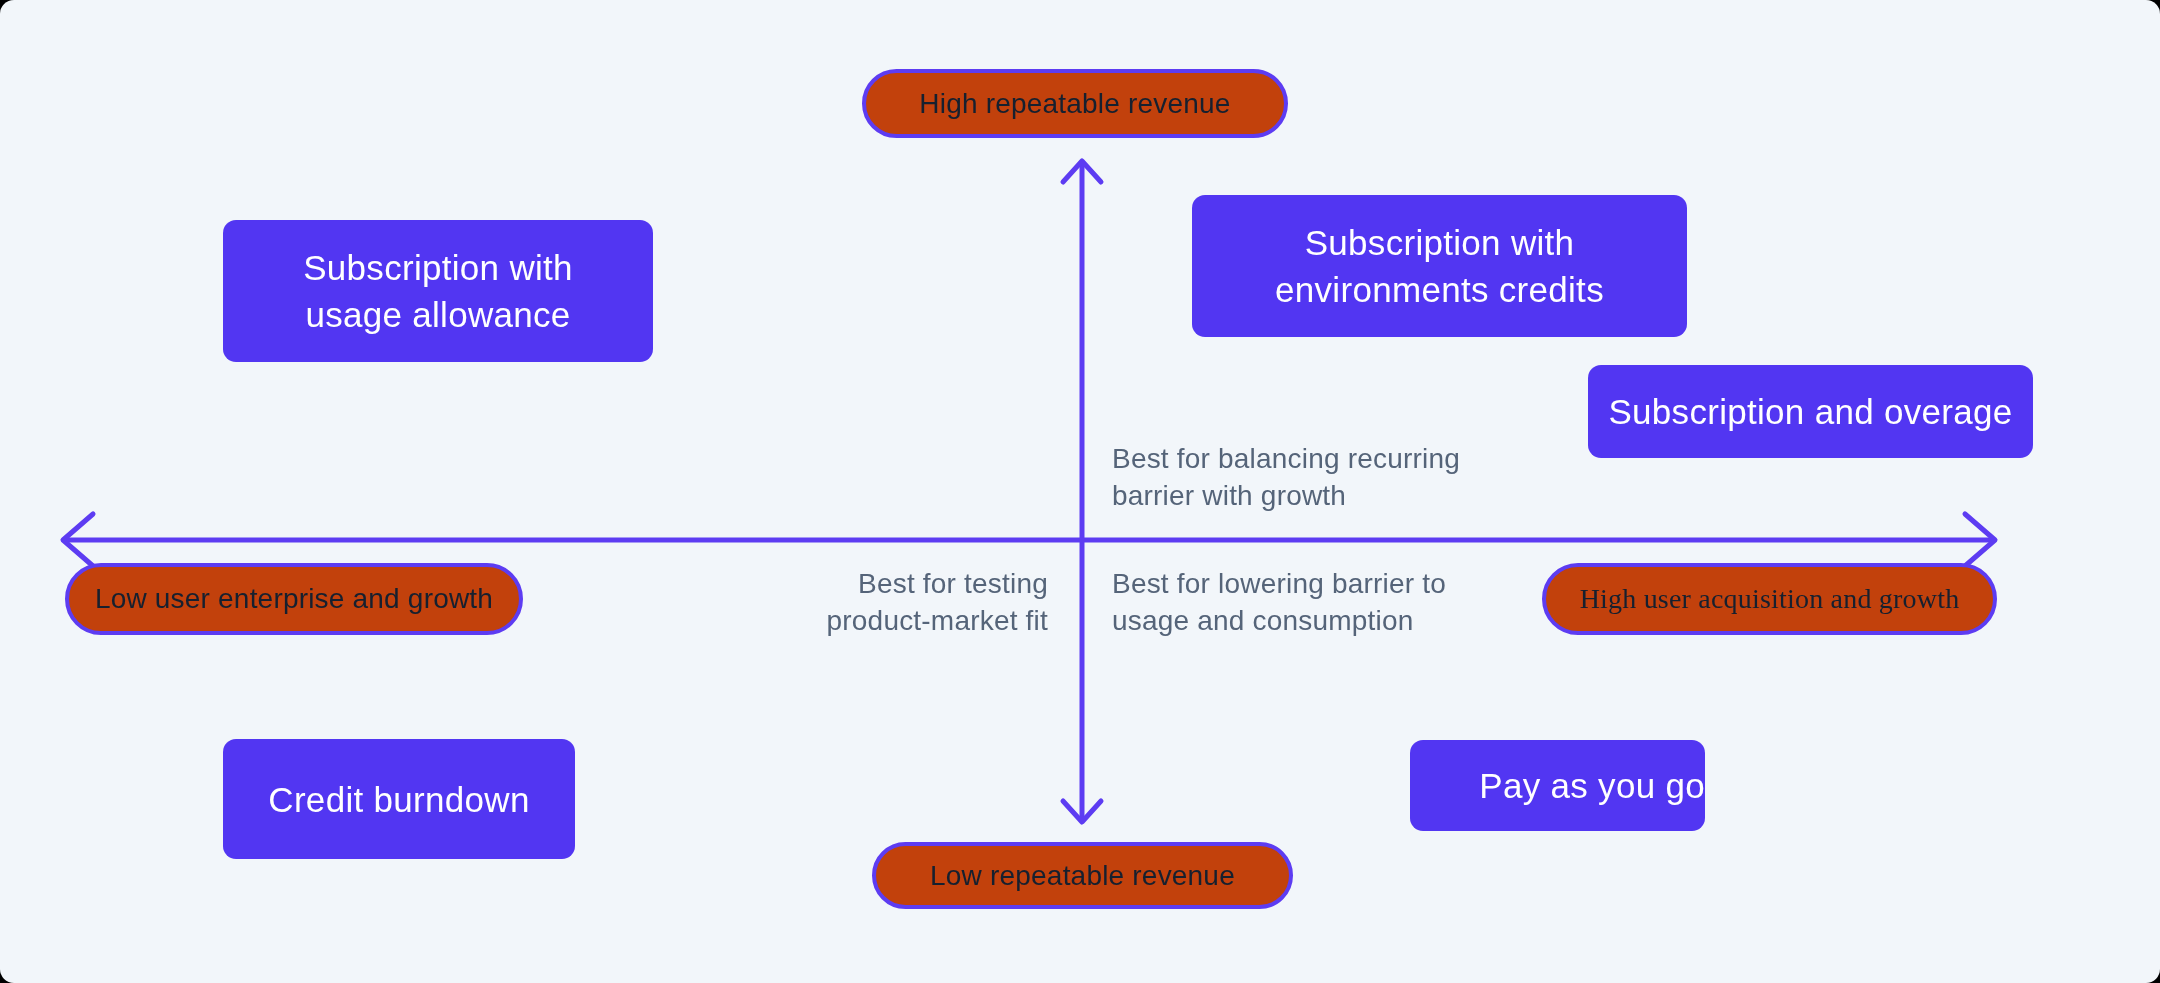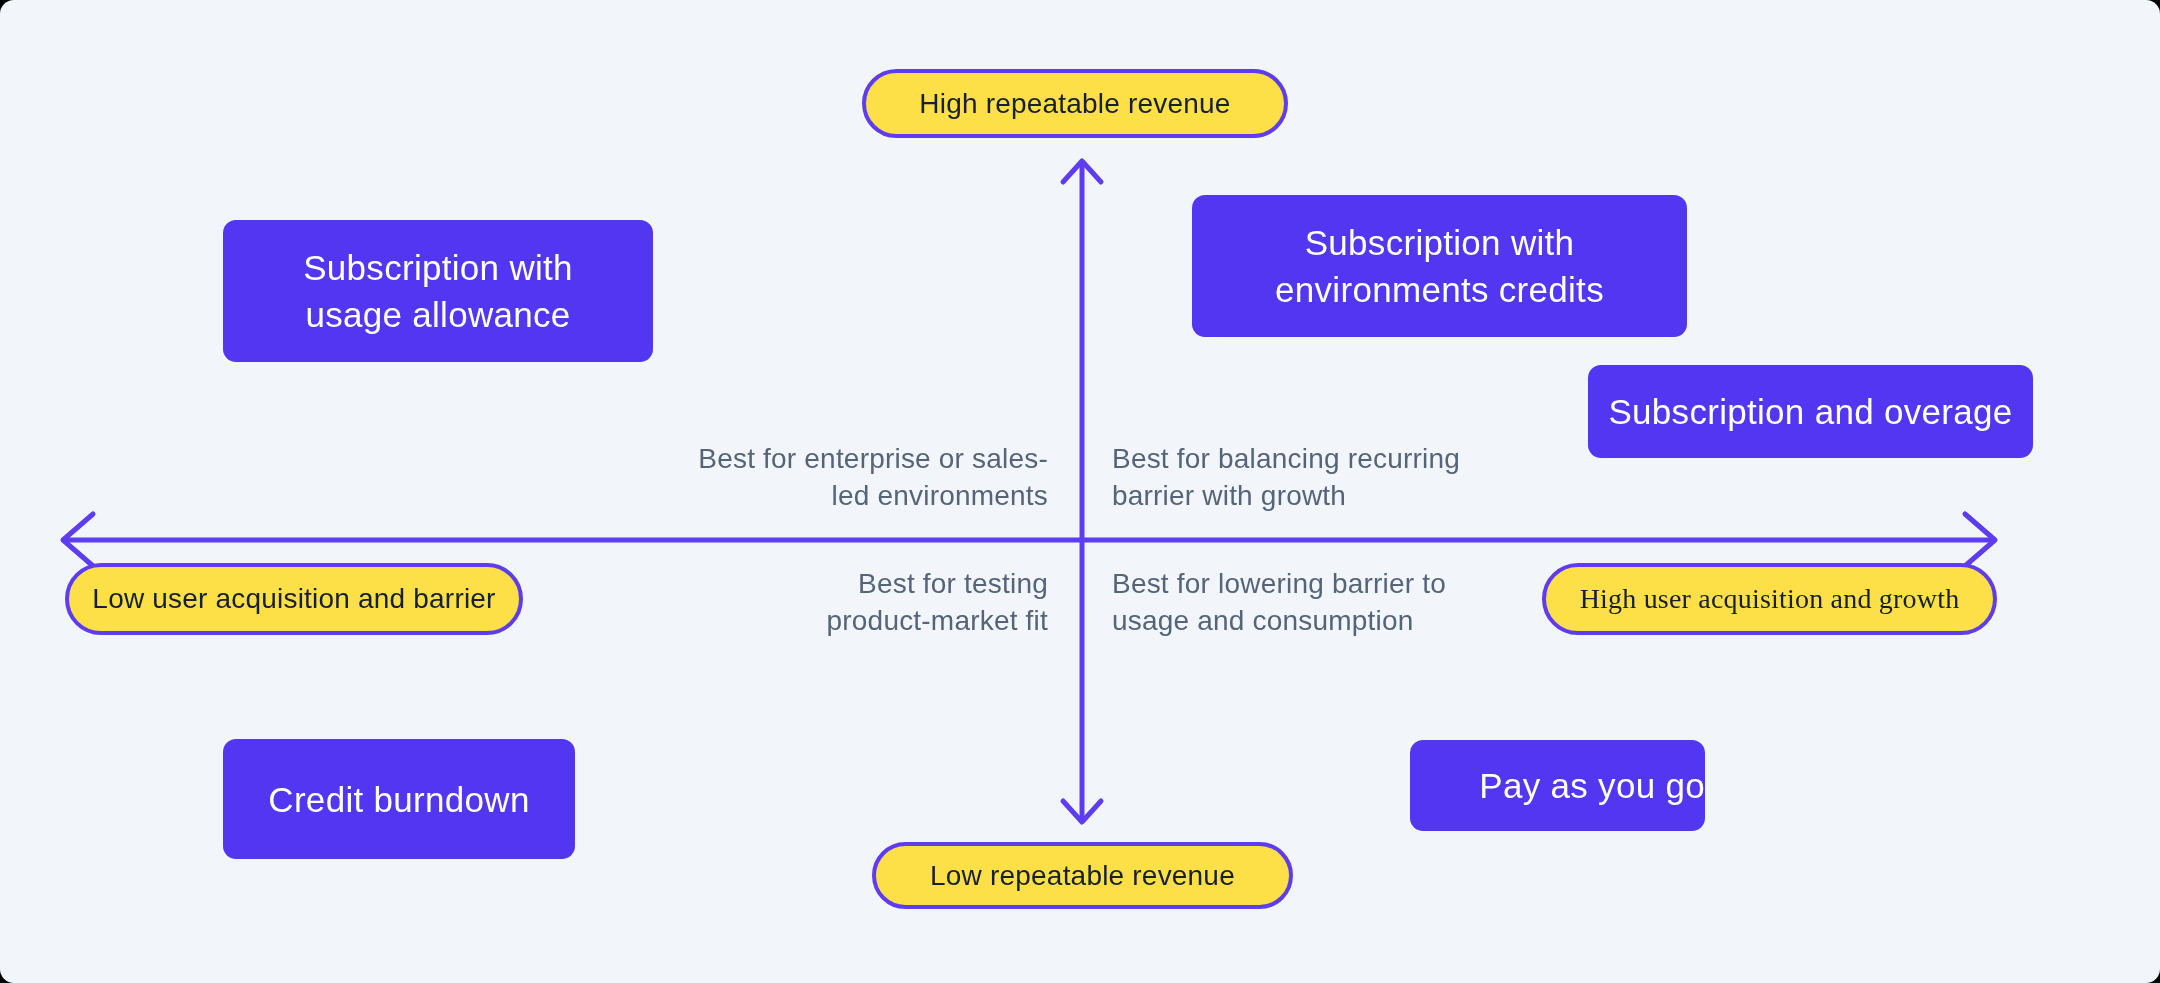--- a/index.html
+++ b/index.html
@@ -22,21 +22,21 @@
     top: 0;
     width: 2160px;
     height: 983px;
   }
   
   .pill {
     position: absolute;
     box-sizing: border-box;
     border: 4px solid #5D3CF2;
     border-radius: 999px;
-    background: #fde047;
+    background: #c2410c;
     color: #16202F;
     font-size: 28px;
     letter-spacing: 0.2px;
     display: flex;
     align-items: center;
     justify-content: center;
     white-space: nowrap;
   }
   .pill-top    { left: 862px;  top: 69px;  width: 426px; height: 69px; }
   .pill-bottom { left: 872px;  top: 842px; width: 421px; height: 67px; }
@@ -96,21 +96,21 @@
     </g>
   </svg>
 
   <div class="pill pill-top">
     <span>High repeatable revenue</span>
   </div>
   <div class="pill pill-bottom">
     <span>Low repeatable revenue</span>
   </div>
   <div class="pill pill-left">
-    <span>Low user acquisition and barrier</span>
+    <span>Low user enterprise and growth</span>
   </div>
   <div class="pill pill-right">
     <span>High user acquisition and growth</span>
   </div>
 
   <div class="model-box box-tl">
     <span>Subscription with</span>
     <span>usage allowance</span>
   </div>
   <div class="model-box box-tr1">
@@ -120,24 +120,20 @@
   <div class="model-box box-tr2">
     <span>Subscription and overage</span>
   </div>
   <div class="model-box box-bl">
     <span>Credit burndown</span>
   </div>
   <div class="model-box box-br">
     <span>Pay as you go</span>
   </div>
 
-  <div class="note note-align-right note-top">
-    <span>Best for enterprise or sales-</span>
-    <span>led environments</span>
-  </div>
   <div class="note note-align-left note-top">
     <span>Best for balancing recurring</span>
     <span>barrier with growth</span>
   </div>
   <div class="note note-align-right note-bottom">
     <span>Best for testing</span>
     <span>product-market fit</span>
   </div>
   <div class="note note-align-left note-bottom">
     <span>Best for lowering barrier to</span>

